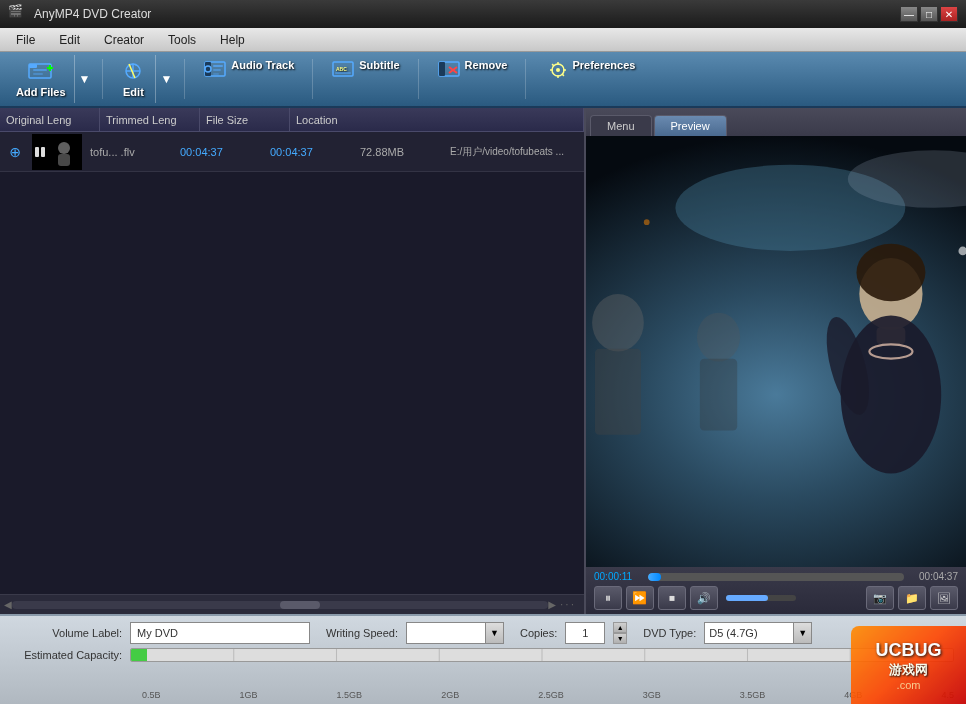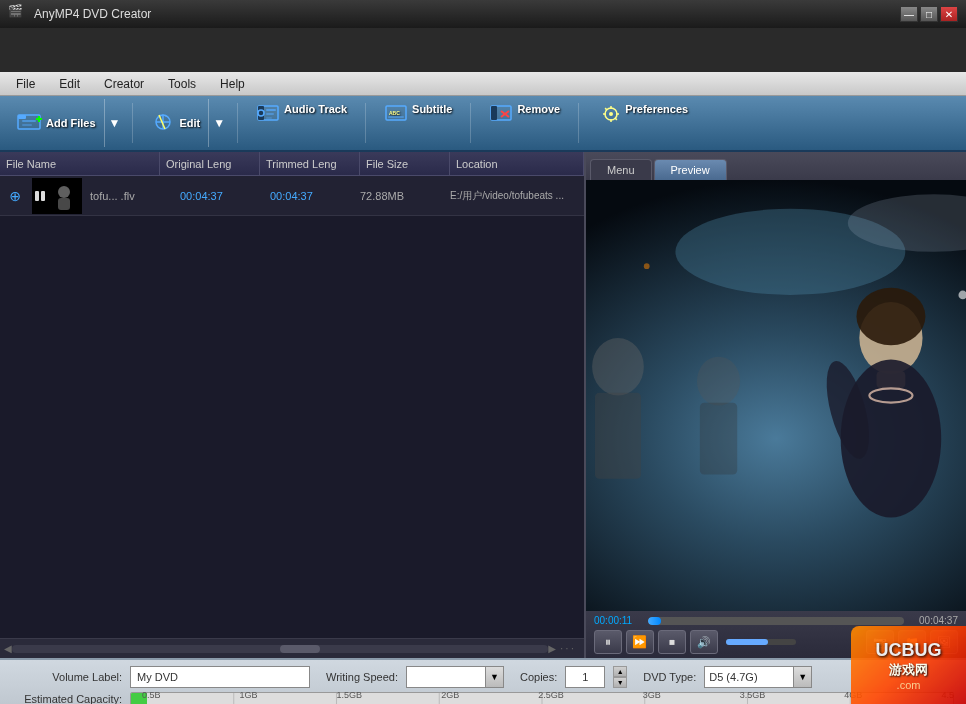--- a/index.html
+++ b/index.html
@@ -55,21 +55,20 @@
     .win-btn.close { background: linear-gradient(to bottom, #d44, #a22); }
 
     
     .menu-bar {
       background: linear-gradient(to bottom, #e8e8e8, #c8c8c8);
       height: 24px;
       display: flex;
       align-items: center;
       padding: 0 4px;
       border-bottom: 1px solid #999;
-      margin-top: 44px;
     }
     .menu-item {
       padding: 2px 12px;
       font-size: 12px;
       color: #222;
       cursor: pointer;
     }
 
     
     .toolbar {
@@ -105,21 +104,21 @@
     }
 
     
     .toolbar-btn-group {
       display: flex;
       align-items: stretch;
       height: 48px;
     }
     .toolbar-btn-main {
       display: flex;
-      flex-direction: row;
+      flex-direction: column;
       align-items: center;
       justify-content: center;
       gap: 2px;
       padding: 4px 8px;
       cursor: pointer;
       color: #fff;
       font-size: 11px;
       font-weight: bold;
       text-shadow: 1px 1px 2px #000;
       border-radius: 4px 0 0 4px;
@@ -668,21 +667,20 @@
     </span>
     <span>Preferences</span>
   </div>
 </div>
 
 <div class="content-area">
 
   <div class="file-list-panel">
 
     <div class="file-list-header">
-      <div class="col-header col-filename">File Name</div>
       <div class="col-header col-orig">Original Leng</div>
       <div class="col-header col-trim">Trimmed Leng</div>
       <div class="col-header col-size">File Size</div>
       <div class="col-header col-loc">Location</div>
     </div>
 
     <div class="file-list-body">
       <div class="file-row">
         <div class="file-icon-cell">⊕</div>
         <div class="file-thumb">

